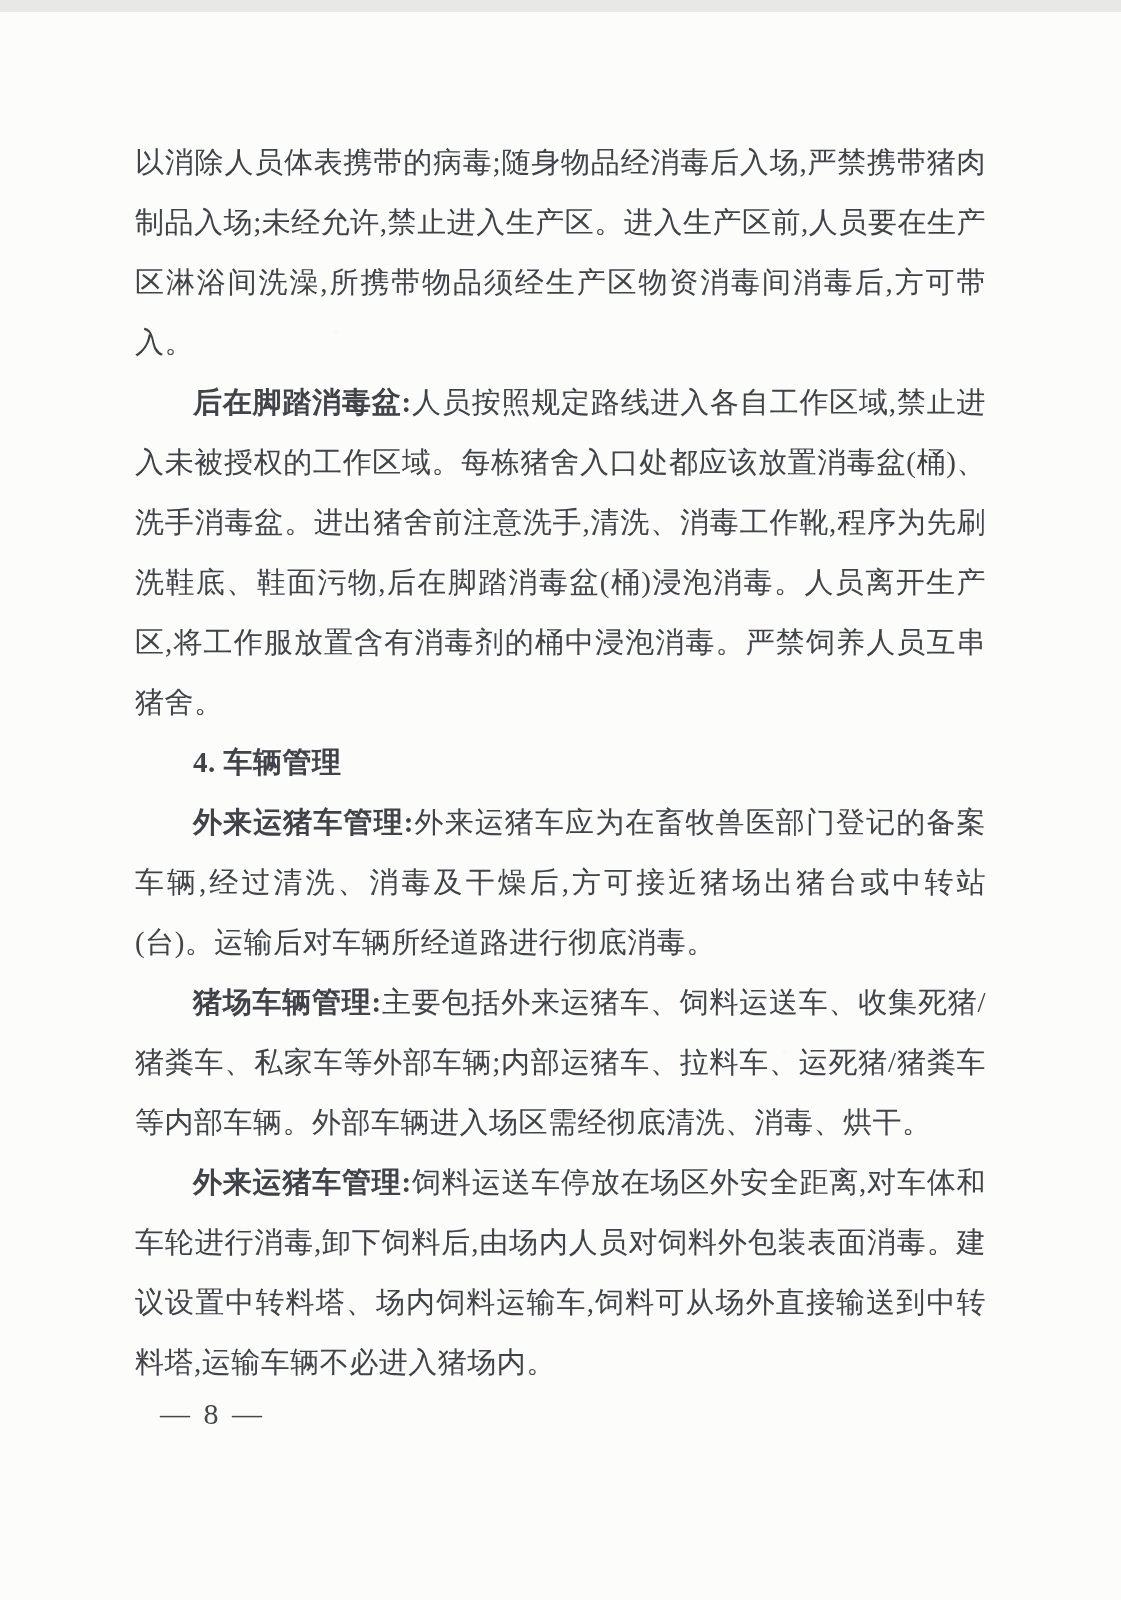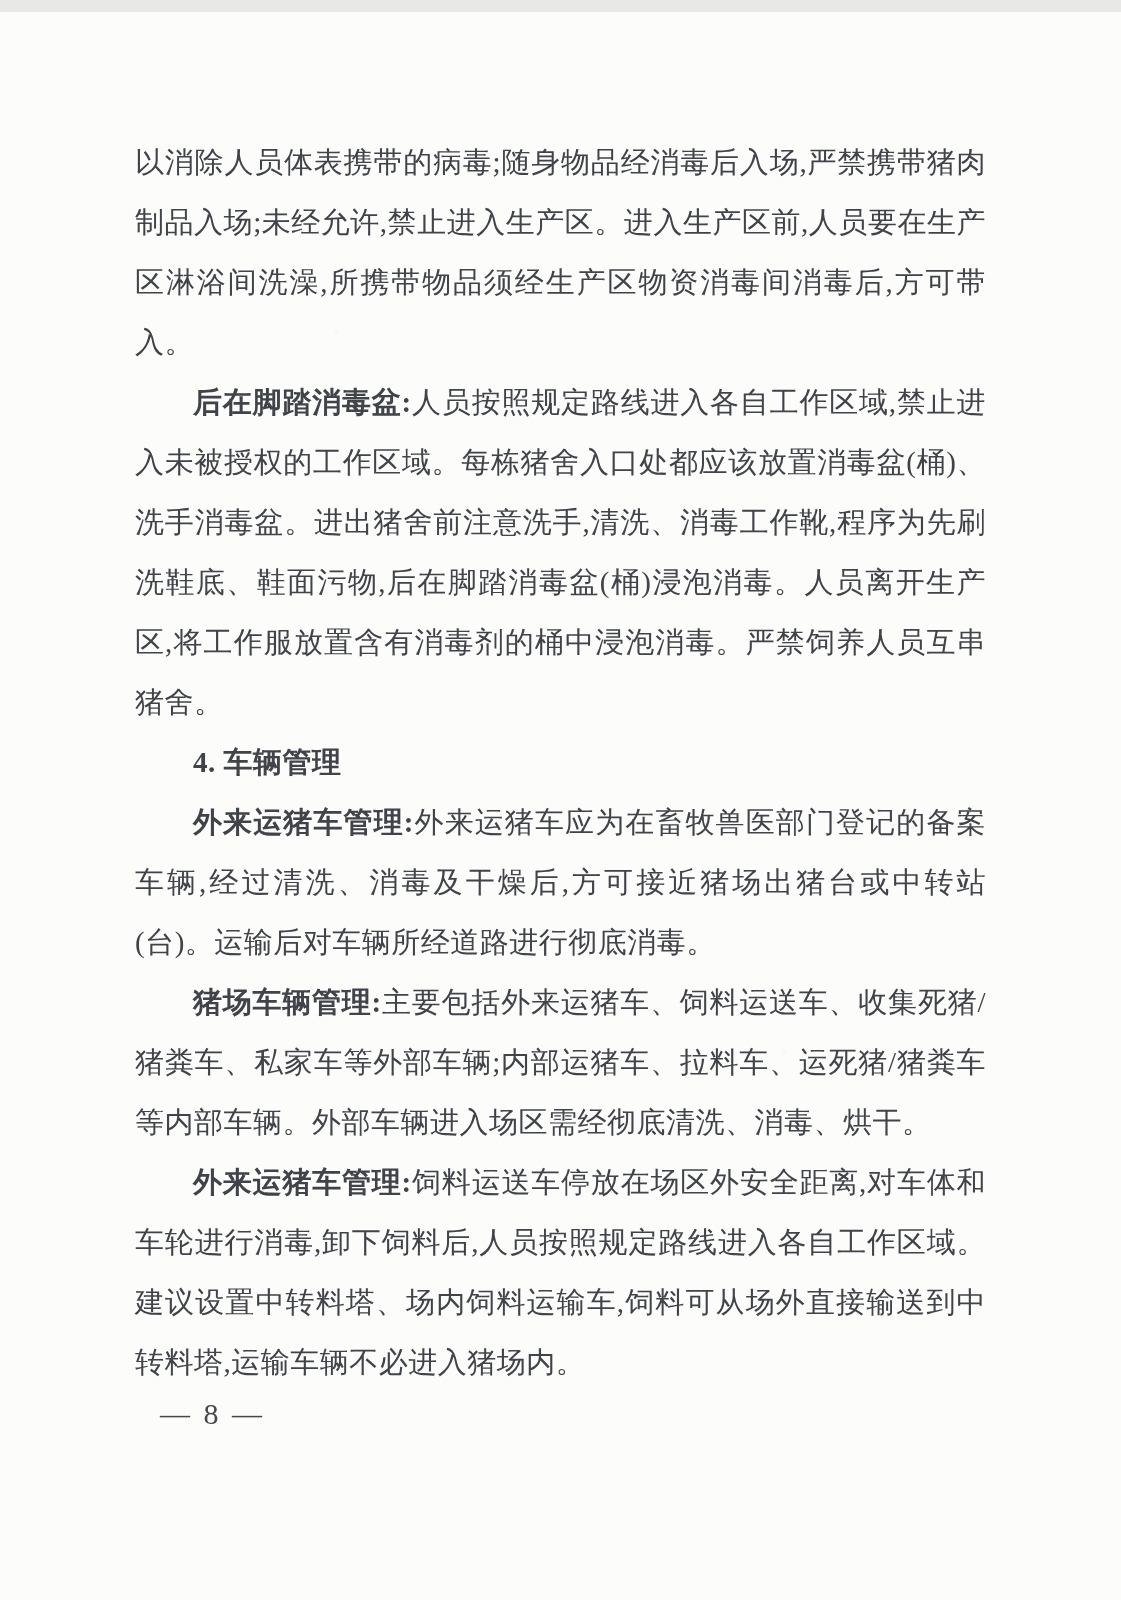--- a/index.html
+++ b/index.html
@@ -63,18 +63,18 @@
     <p class="para"><span class="lead"></span><span>以消除人员体表携带的病毒;随身物品经消毒后入场,严禁携带猪肉制品入场;未经允许,禁止进入生产区。进入生产区前,人员要在生产区淋浴间洗澡,所携带物品须经生产区物资消毒间消毒后,方可带入。</span></p>
 
     <p class="para indent"><span class="lead">后在脚踏消毒盆:</span><span>人员按照规定路线进入各自工作区域,禁止进入未被授权的工作区域。每栋猪舍入口处都应该放置消毒盆(桶)、洗手消毒盆。进出猪舍前注意洗手,清洗、消毒工作靴,程序为先刷洗鞋底、鞋面污物,后在脚踏消毒盆(桶)浸泡消毒。人员离开生产区,将工作服放置含有消毒剂的桶中浸泡消毒。严禁饲养人员互串猪舍。</span></p>
 
     <p class="para indent heading"><span class="lead">4. 车辆管理</span><span></span></p>
 
     <p class="para indent"><span class="lead">外来运猪车管理:</span><span>外来运猪车应为在畜牧兽医部门登记的备案车辆,经过清洗、消毒及干燥后,方可接近猪场出猪台或中转站(台)。运输后对车辆所经道路进行彻底消毒。</span></p>
 
     <p class="para indent"><span class="lead">猪场车辆管理:</span><span>主要包括外来运猪车、饲料运送车、收集死猪/猪粪车、私家车等外部车辆;内部运猪车、拉料车、运死猪/猪粪车等内部车辆。外部车辆进入场区需经彻底清洗、消毒、烘干。</span></p>
 
-    <p class="para indent"><span class="lead">外来运猪车管理:</span><span>饲料运送车停放在场区外安全距离,对车体和车轮进行消毒,卸下饲料后,人员按照规定路线进入各自工作区域。建议设置中转料塔、场内饲料运输车,饲料可从场外直接输送到中转料塔,运输车辆不必进入猪场内。</span></p>
+    <p class="para indent"><span class="lead">外来运猪车管理:</span><span>饲料运送车停放在场区外安全距离,对车体和车轮进行消毒,卸下饲料后,由场内人员对饲料外包装表面消毒。建议设置中转料塔、场内饲料运输车,饲料可从场外直接输送到中转料塔,运输车辆不必进入猪场内。</span></p>
 
   </div>
 
   <div class="footer">— 8 —</div>
 </div>
 
 </body></html>

